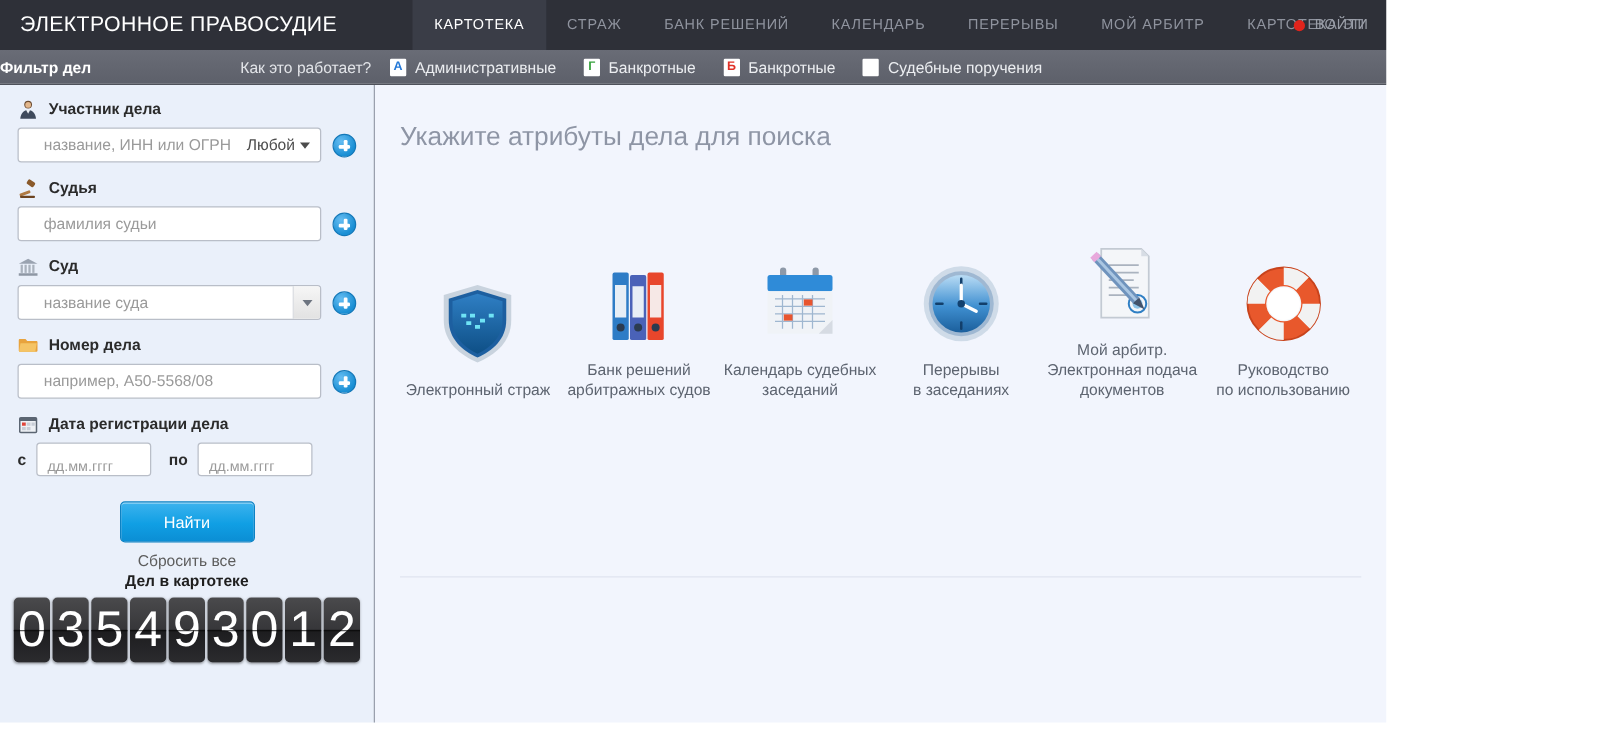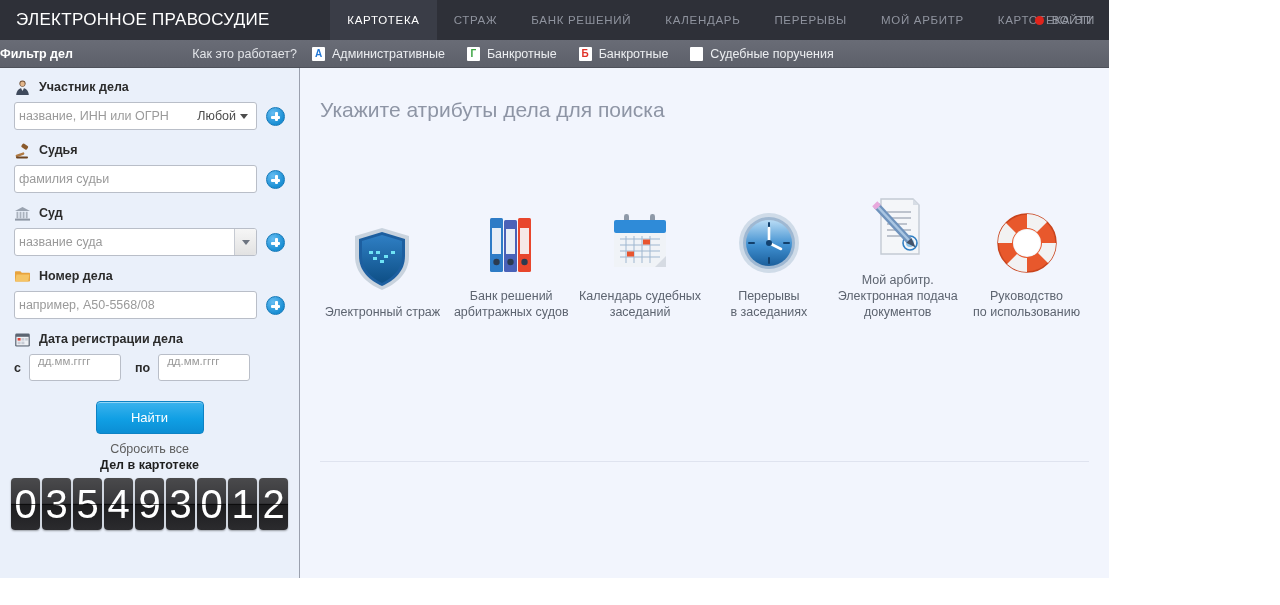--- a/index.html
+++ b/index.html
@@ -99,21 +99,21 @@
   .ic { width:17px; height:17px; display:block; flex:none; }
   .input-row { display:flex; align-items:center; gap: 9px; }
   .txt-input {
     flex: 1;
     height: 28px;
     border: 1px solid #b9bec8;
     border-radius: 3px;
     background: #fff;
     font-size: 12.5px;
     color: #9a9a9a;
-    padding: 0 4px;
+    padding: 0 20px;
     display:flex; align-items:center;
     position: relative;
     font-family: "Liberation Sans", sans-serif;
   }
   .txt-input .ph { color:#9a9a9a; }
   .inline-select {
     position:absolute; right: 8px; top:0; height: 26px;
     display:flex; align-items:center; gap:4px;
     color:#4c4c4c; font-size:12.5px; cursor:pointer;
   }
@@ -138,21 +138,21 @@
   }
   .plus::before { left:4px; right:4px; top:8px; height:3px; }
   .plus::after  { top:4px; bottom:4px; left:8px; width:3px; }
 
   .date-row { display:flex; align-items:center; gap: 8px; padding: 0 14px; }
   .date-lbl { font-size:12.5px; font-weight:bold; color:#2b2b2b; }
   .date-input {
     width: 92px; height: 27px;
     border:1px solid #b9bec8; border-radius:3px; background:#fff;
     font-size: 11.5px; color:#9a9a9a;
-    display:flex; align-items:flex-start; padding: 0 8px;
+    display:flex; align-items:flex-end; padding: 0 8px;
   }
 
   .actions { text-align:center; margin-top: 20px; }
   .find-btn {
     width: 108px; height: 33px;
     background: linear-gradient(#3cb3ee, #109fe4 55%, #0b8ed4);
     border: 1px solid #0d82c4;
     border-radius: 4px;
     color:#fff; font-size: 13px;
     display:inline-flex; align-items:center; justify-content:center;

